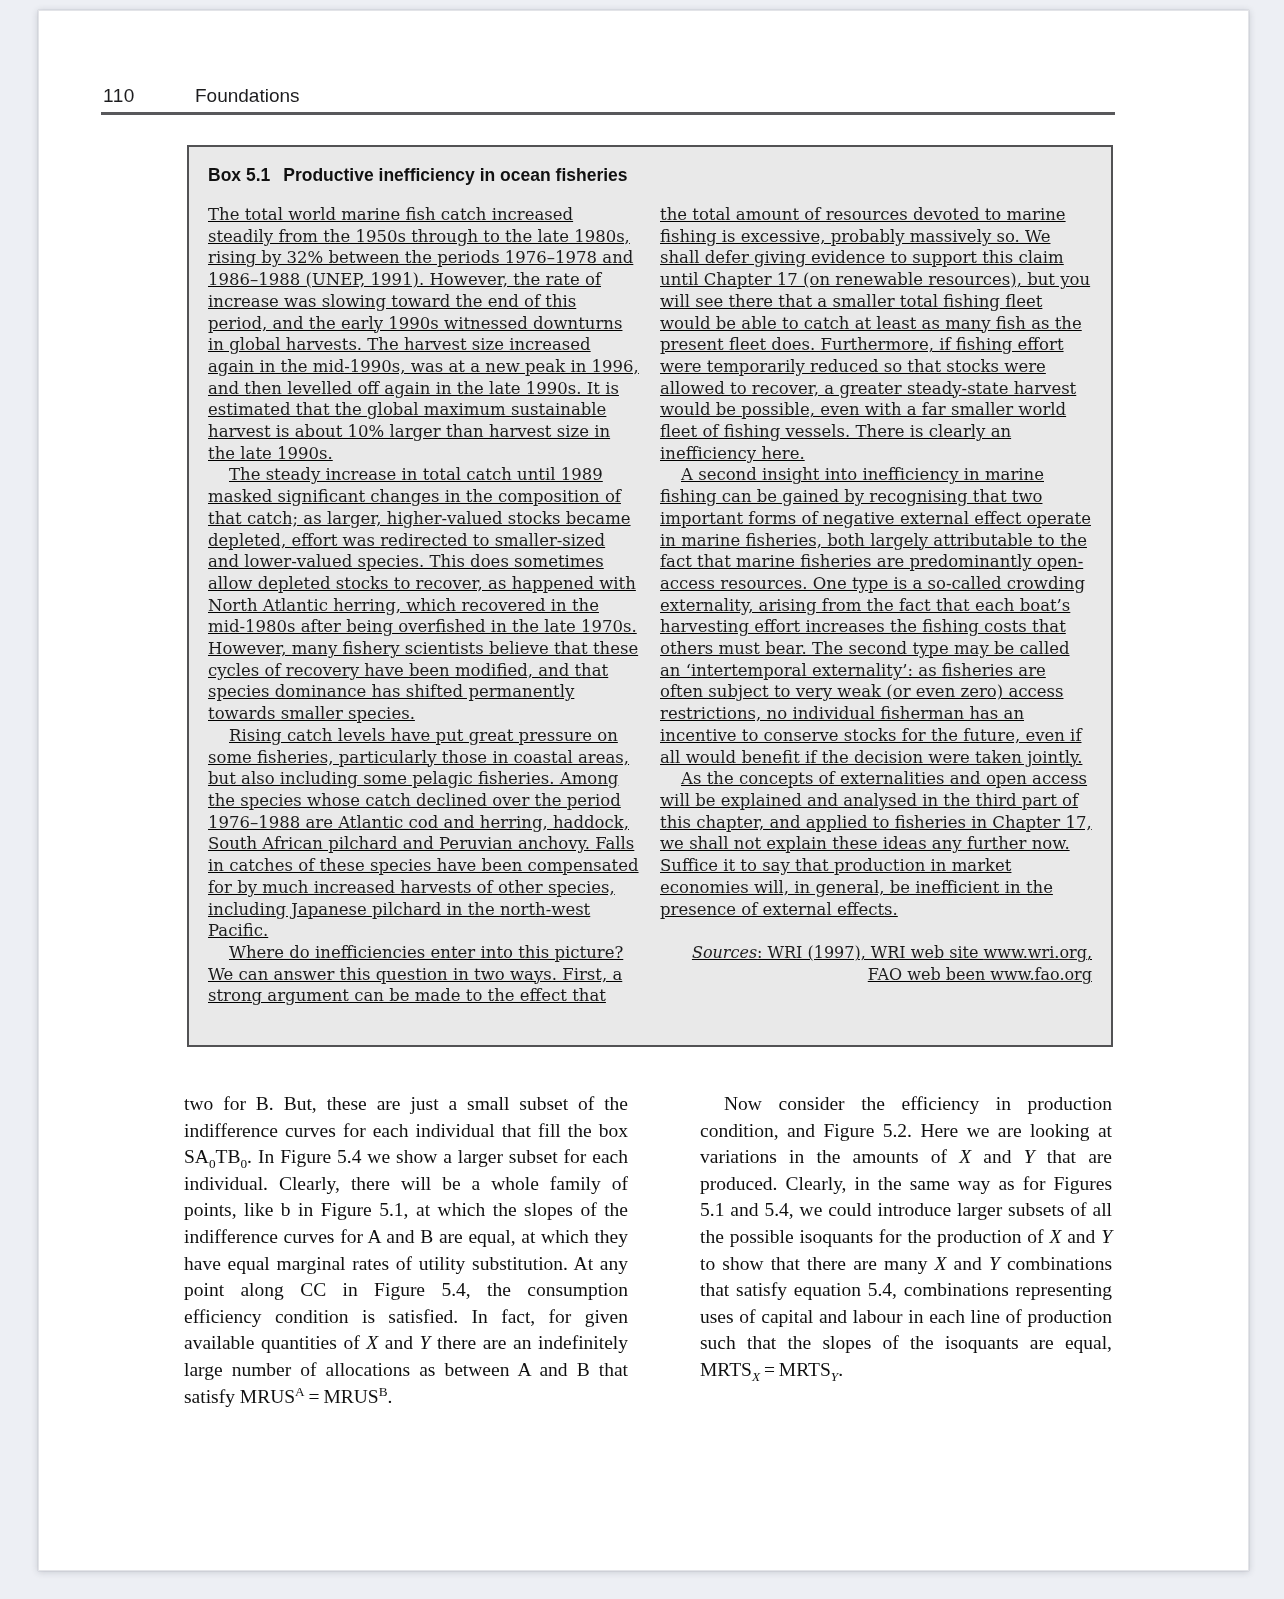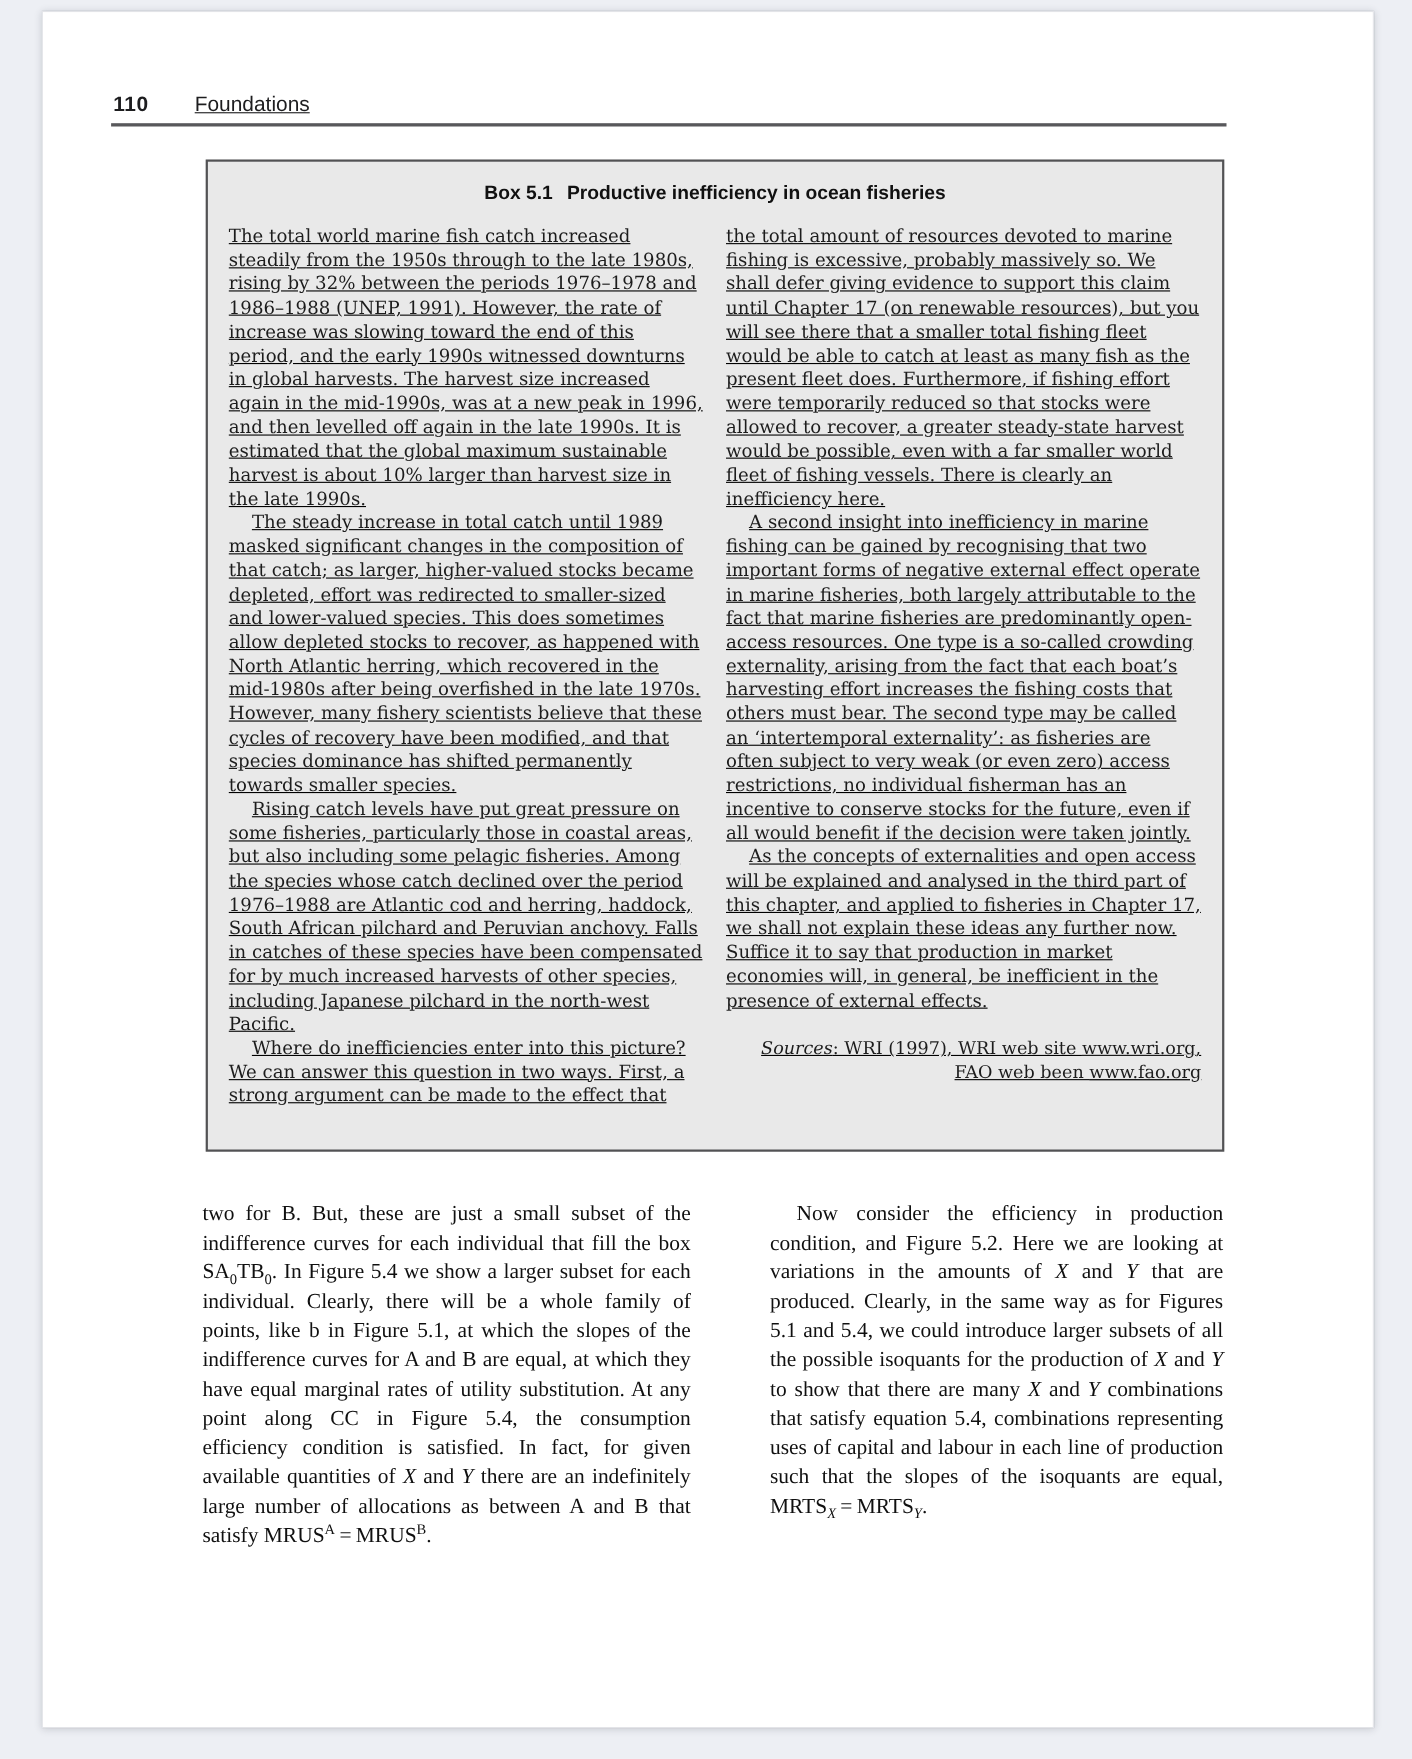--- a/index.html
+++ b/index.html
@@ -19,22 +19,22 @@
     box-sizing: border-box;
   }
   .running-head {
     position: absolute;
     left: 64px; top: 74px;
     font-family: "Liberation Sans", sans-serif;
     font-size: 19px;
     color: #1d1d1f;
     white-space: nowrap;
   }
-  .running-head .pagenum { font-weight: bold; letter-spacing: 0.5px; }
-  .running-head .chapter { position: absolute; left: 74px; top: 0; font-weight: normal; text-decoration: underline; }
+  .running-head .pagenum { font-weight: normal; letter-spacing: 0.5px; }
+  .running-head .chapter { position: absolute; left: 92px; top: 0; font-weight: normal; }
   .head-rule {
     position: absolute;
     left: 62px; top: 101px;
     width: 1014px; height: 3px;
     background: #58585b;
   }
   .box {
     position: absolute;
     left: 148px; top: 134px;
     width: 926px; height: 902px;
@@ -42,21 +42,20 @@
     background: #e9e9e9;
     border: 2px solid #525254;
     padding: 16px 19px 0 19px;
   }
   .box-title {
     font-family: "Liberation Sans", sans-serif;
     font-weight: bold;
     font-size: 17.5px;
     color: #111;
     margin: 2px 0 18px 0;
-    text-align: center;
   }
   .box-title .box-label { margin-right: 13px; }
   .box-columns {
     display: flex;
     gap: 20px;
     text-decoration: underline;
   }
   .box-col {
     flex: 1 1 0;
     font-size: 16.5px;

